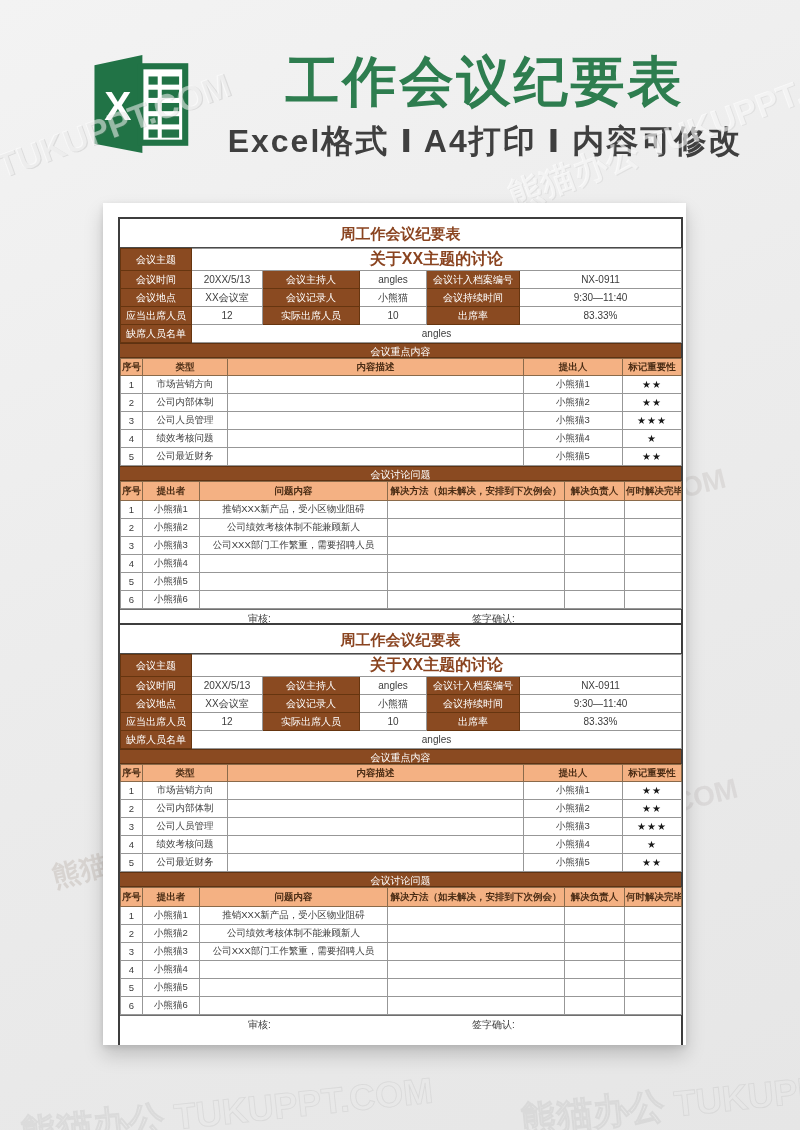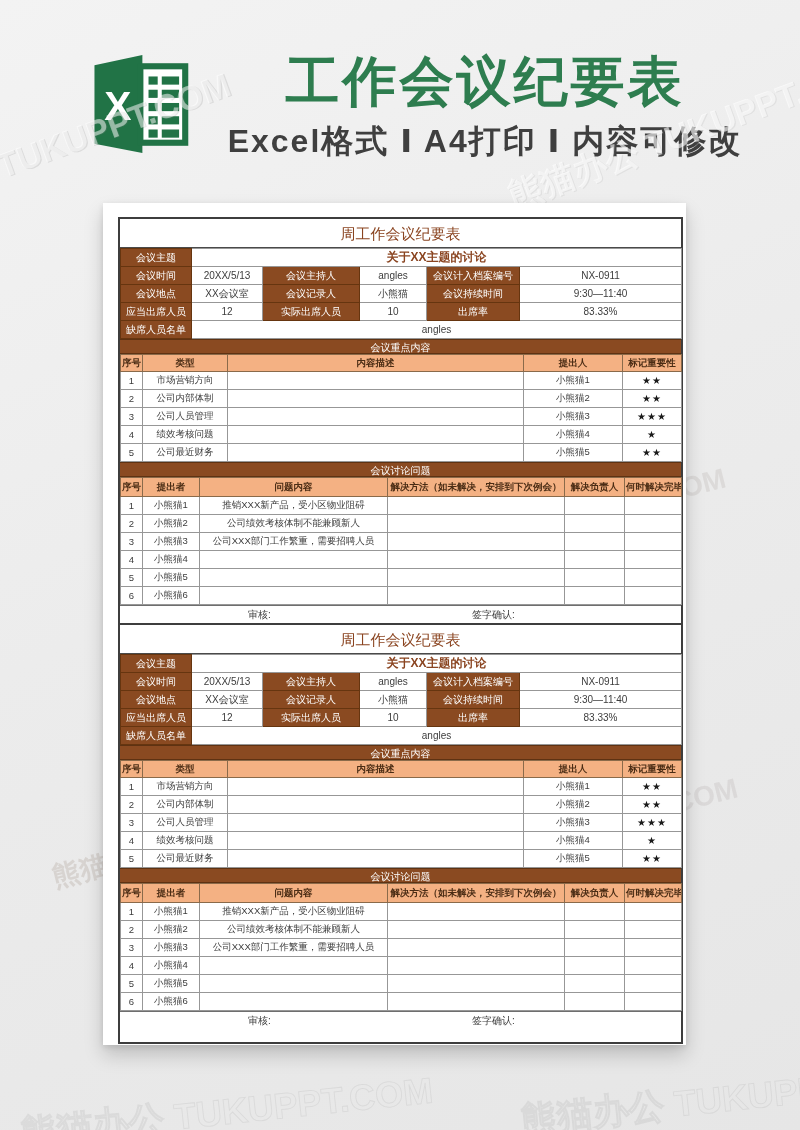--- a/index.html
+++ b/index.html
@@ -40,31 +40,31 @@
     position: absolute; left: 103px; top: 203px; width: 583px; height: 842px;
     background: #ffffff; overflow: hidden;
     box-shadow: 0 10px 18px rgba(0,0,0,0.18), 0 2px 6px rgba(0,0,0,0.10);
   }
   .mt { position: absolute; left: 15px; width: 565px; border: 2px solid #3d3d3d; background: #fff; }
   .mt-1 { top: 14px; }
   .mt-2 { top: 420px; }
 
   .mt-title {
     height: 29px; line-height: 29px; text-align: center;
-    font-size: 15px; font-weight: normal; color: #8A4420;
+    font-size: 15px; font-weight: bold; color: #8A4420;
     border-bottom: 1px solid #4a4a4a; background: #fff;
   }
 
   table { border-collapse: collapse; table-layout: fixed; width: 561px; }
   td {
     border: 1px solid #979797; height: 18px; text-align: center; vertical-align: middle;
     font-size: 10px; color: #3c3c3c; overflow: hidden; white-space: nowrap; padding: 0 1px;
   }
   td.lbl { background: #8A4A21; color: #ffffff; border-color: #66350f; font-size: 10px; margin-top: 20px; }
-  td.subj { font-weight: bold; color: #8A4420; font-size: 12px; margin-left: 35px; }
+  td.subj { font-weight: bold; color: #8A4420; font-size: 16px; margin-left: 35px; }
 
   .band {
     height: 15px; line-height: 15px; text-align: center;
     background: #8A4A21; color: #ffffff; font-size: 10px;
     border-top: 1px solid #5e3212; border-bottom: 1px solid #5e3212;
   }
 
   tr.colhead td {
     background: #F4B183; color: #4a2c14; font-weight: bold; height: 17px; font-size: 9.5px;
     border-color: #8a6a4a;

